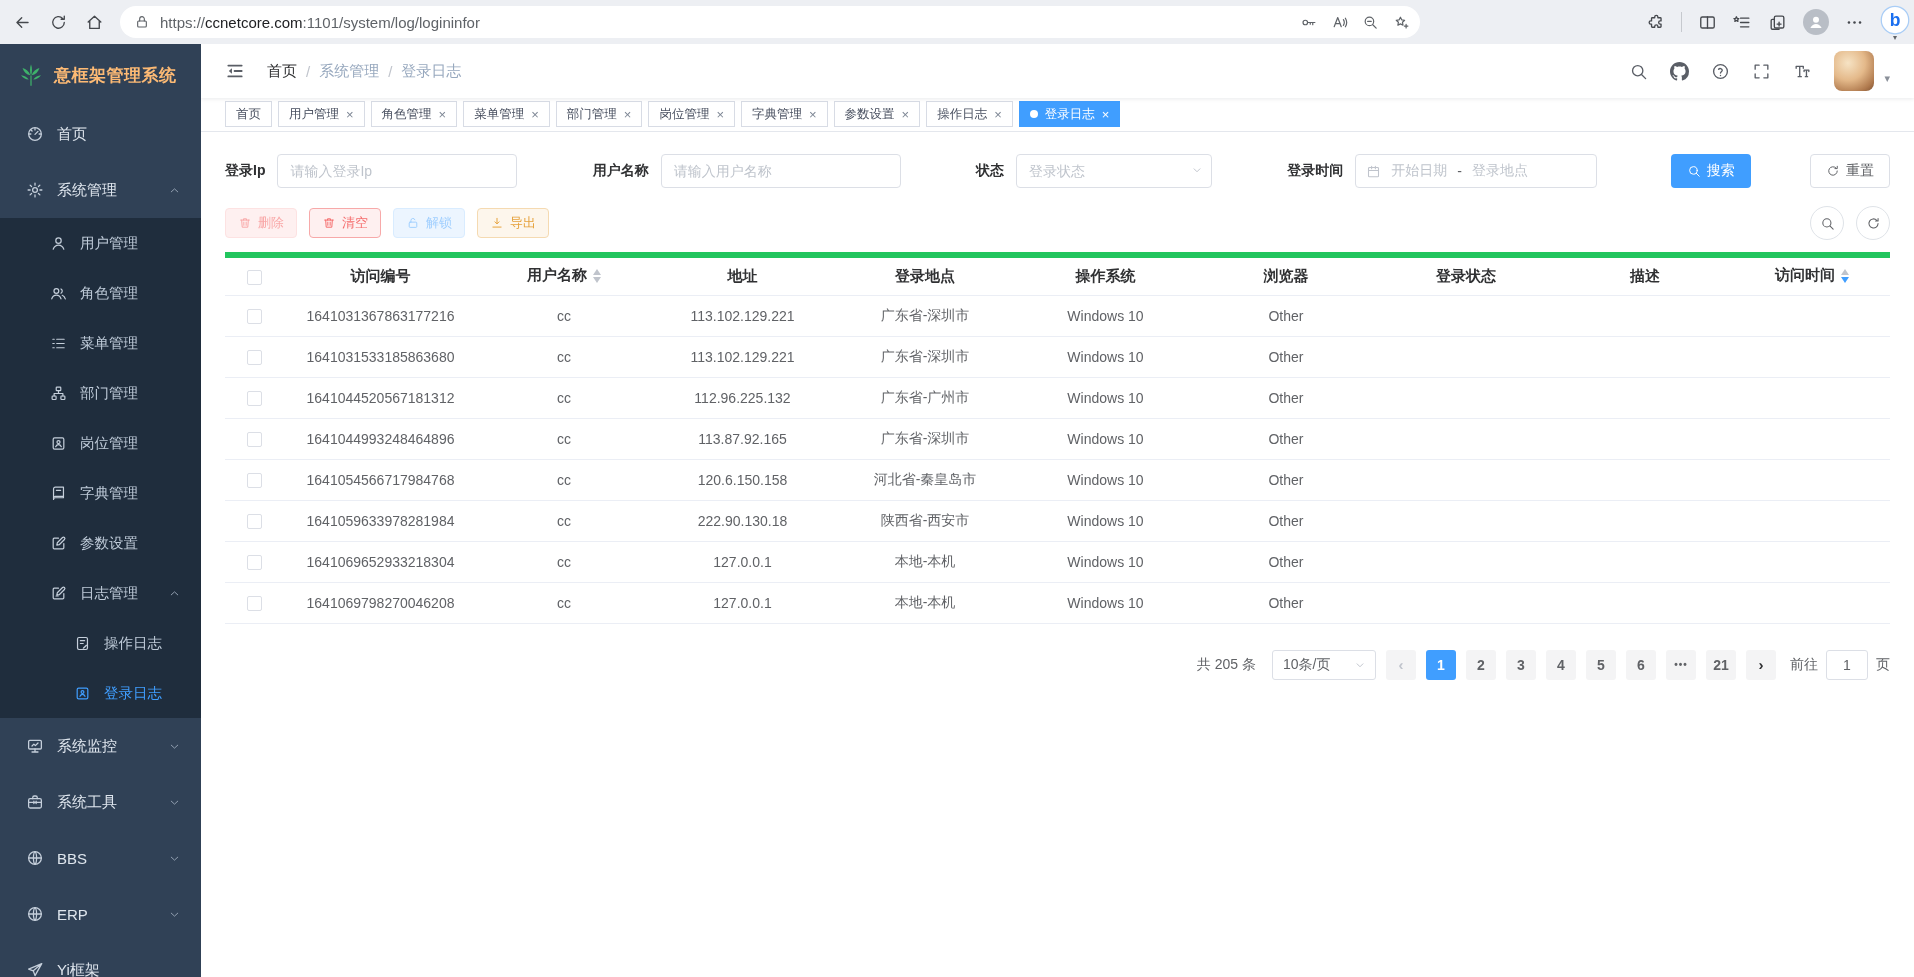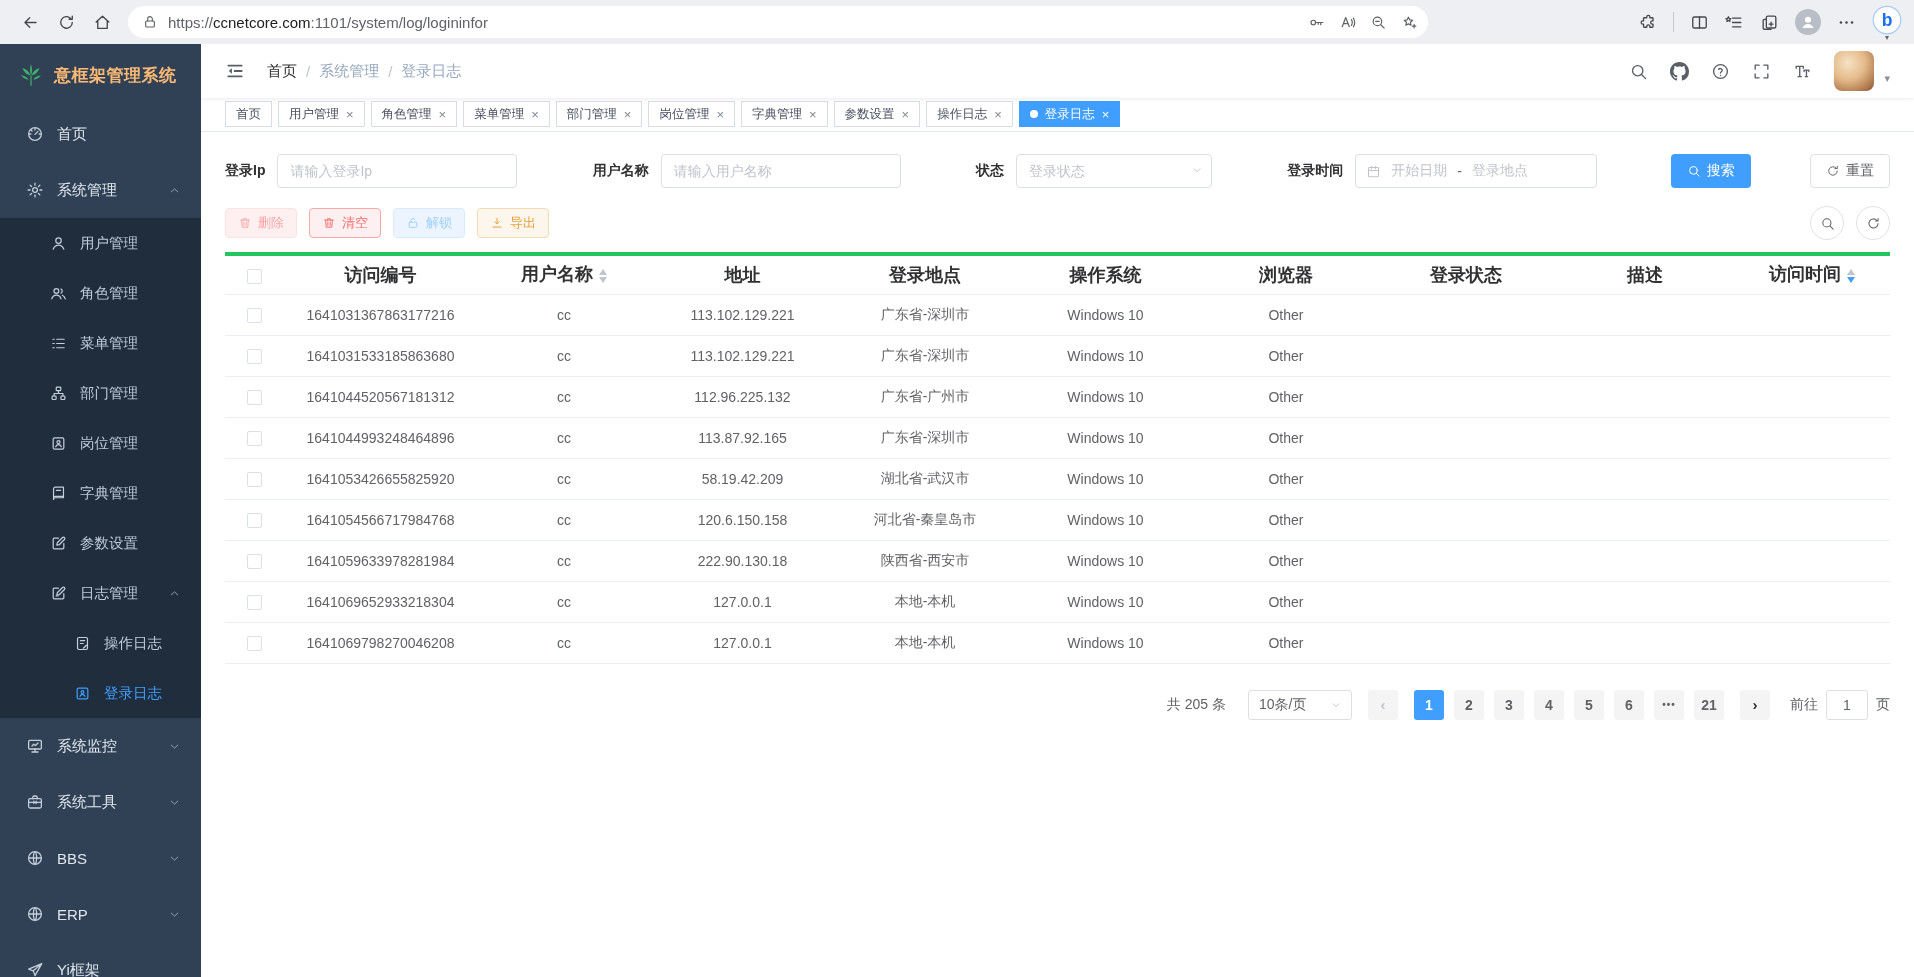--- a/index.html
+++ b/index.html
@@ -1,21 +1,21 @@
 <!DOCTYPE html>
 <html><head>
 <meta charset="utf-8">
 <style>
   * { box-sizing: border-box; margin: 0; padding: 0; }
   html,body { width:1914px; height:977px; overflow:hidden; }
   body { font-family:"Liberation Sans","DejaVu Sans",sans-serif; background:#fff; }
   .screen { width:1914px; height:977px; display:flex; flex-direction:column; overflow:hidden; }
 
   
-  .chrome { height:44px; background:#edeff3; display:flex; align-items:center; padding:0 12px; flex-shrink:0; }
+  .chrome { height:44px; background:#edeff3; display:flex; align-items:center; padding:0 4px; flex-shrink:0; }
   .nav-ic { width:36px; height:34px; border-radius:6px; display:flex; align-items:center; justify-content:center; color:#45484d; cursor:pointer; }
   .urlbar { width:1300px; height:32px; margin-left:8px; background:#fff; border-radius:16px; display:flex; align-items:center; padding:0 10px 0 14px; }
   .urlbar .lock { color:#5f6368; display:flex; align-items:center; margin-right:10px; }
   .url-text { flex:1; font-size:15px; color:#5f6368; white-space:nowrap; overflow:hidden; }
   .url-text .domain { color:#202124; }
   .pill-ics { display:flex; align-items:center; gap:14px; color:#5f6368; }
   .chrome-right { margin-left:auto; display:flex; align-items:center; gap:16px; color:#45484d; }
   .vdiv { width:1px; height:20px; background:#c6c9ce; }
   .b-avatar { width:26px; height:26px; border-radius:50%; background:#b9bec6; color:#fff; display:flex; align-items:center; justify-content:center; overflow:hidden; cursor:pointer; }
   .bing { display:flex; flex-direction:column; align-items:center; cursor:pointer; }
@@ -78,30 +78,30 @@
   .tb-btn { height:30px; padding:0 12px; border-radius:4px; font-size:13px; display:inline-flex; align-items:center; gap:6px; margin-right:12px; border:1px solid; cursor:pointer; white-space:nowrap; }
   .tb-danger-disabled { background:#fef0f0; border-color:#fde2e2; color:#f9a7a7; }
   .tb-danger { background:#fef0f0; border-color:#f7a9a9; color:#f56c6c; }
   .tb-info-disabled { background:#ecf5ff; border-color:#d9ecff; color:#a0cfff; }
   .tb-warning { background:#fdf6ec; border-color:#f5dab1; color:#e6a23c; }
   .tb-right { margin-left:auto; display:flex; gap:12px; }
   .circle-btn { width:34px; height:34px; border-radius:50%; border:1px solid #dfe3e8; background:#fff; color:#606266; display:flex; align-items:center; justify-content:center; cursor:pointer; }
 
   
   table { width:100%; border-collapse:collapse; table-layout:fixed; margin-top:12px; }
-  th { height:40px; font-size:18px; font-weight:700; color:#303133; border-top:4px solid #22c55e; border-bottom:1px solid #ebeef5; text-align:center; white-space:nowrap;font-family:Liberation Serif, serif; }
+  th { height:40px; font-size:15px; font-weight:700; color:#303133; border-top:6px solid #22c55e; border-bottom:1px solid #ebeef5; text-align:center; white-space:nowrap; }
   td { height:41px; font-size:14px; color:#606266; border-bottom:1px solid #ebeef5; text-align:center; white-space:nowrap; overflow:hidden; }
   .checkbox { width:15px; height:15px; border:1px solid #dcdfe6; border-radius:2px; background:#fff; display:inline-block; vertical-align:middle; cursor:pointer; }
   .sort { display:inline-flex; flex-direction:column; vertical-align:middle; margin-left:6px; }
   .sort .c-up { width:0; height:0; border:4.5px solid transparent; border-bottom:6px solid #c0c4cc; margin-bottom:2px; cursor:pointer; }
   .sort .c-dn { width:0; height:0; border:4.5px solid transparent; border-top:6px solid #c0c4cc; cursor:pointer; }
   .sort.desc .c-dn { border-top-color:#409eff; }
 
   
-  .pagination { display:flex; align-items:center; justify-content:flex-end; gap:16px; margin-top:26px; font-size:14px; color:#606266; }
+  .pagination { display:flex; align-items:center; justify-content:flex-end; gap:10px; margin-top:26px; font-size:14px; color:#606266; }
   .p-total { margin-right:6px; }
   .p-size { width:104px; height:30px; border:1px solid #dcdfe6; border-radius:3px; display:flex; align-items:center; justify-content:space-between; padding:0 8px 0 10px; color:#606266; cursor:pointer; }
   .p-size .caret { color:#c0c4cc; display:flex; }
   .p-btn { min-width:30px; height:30px; padding:0 4px; background:#f4f4f5; border-radius:3px; display:flex; align-items:center; justify-content:center; cursor:pointer; font-weight:600; color:#606266; }
   .p-btn.active { background:#409eff; color:#fff; }
   .p-arrow { font-size:15px; font-weight:700; }
   .p-prev { color:#c0c4cc; }
   .p-next { color:#303133; }
   .p-goto { display:flex; align-items:center; gap:8px; margin-left:4px; }
   .p-goto input { width:42px; height:30px; border:1px solid #dcdfe6; border-radius:3px; text-align:center; font-size:14px; color:#606266; outline:none; font-family:inherit; }
@@ -697,32 +697,20 @@
                 <td>113.87.92.165</td>
                 <td>广东省-深圳市</td>
                 <td>Windows 10</td>
                 <td>Other</td>
                 <td></td>
                 <td></td>
                 <td></td>
               </tr>
               <tr>
                 <td><span class="checkbox"></span></td>
-                <td>1641053426655825920</td>
-                <td>cc</td>
-                <td>58.19.42.209</td>
-                <td>湖北省-武汉市</td>
-                <td>Windows 10</td>
-                <td>Other</td>
-                <td></td>
-                <td></td>
-                <td></td>
-              </tr>
-              <tr>
-                <td><span class="checkbox"></span></td>
                 <td>1641054566717984768</td>
                 <td>cc</td>
                 <td>120.6.150.158</td>
                 <td>河北省-秦皇岛市</td>
                 <td>Windows 10</td>
                 <td>Other</td>
                 <td></td>
                 <td></td>
                 <td></td>
               </tr>

